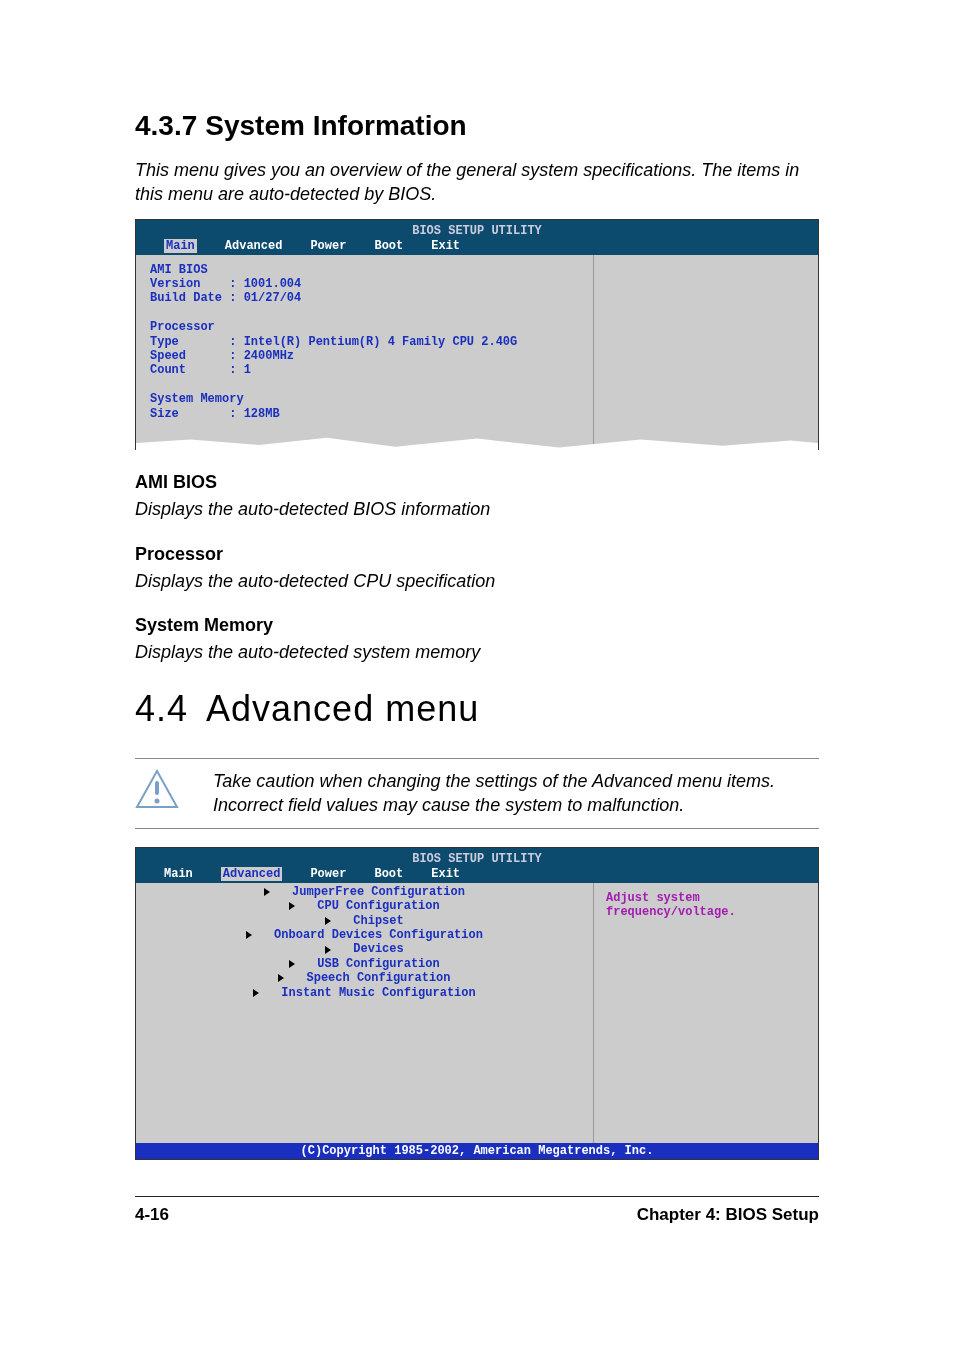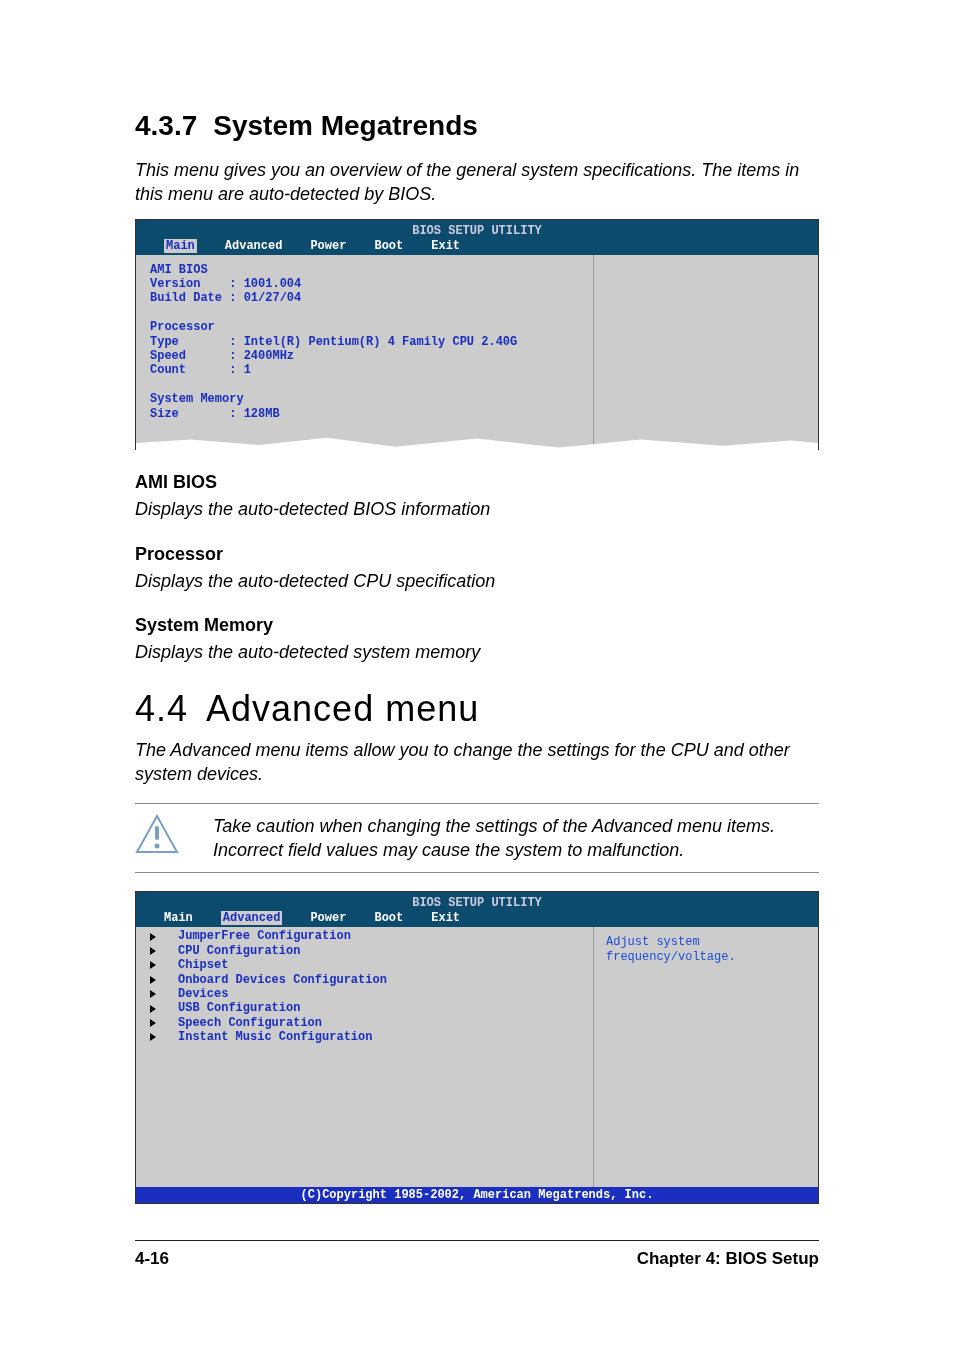--- a/index.html
+++ b/index.html
@@ -10,21 +10,21 @@
     color: #000;
     width: 954px;
   }
   .page {
     padding: 110px 135px 60px 135px;
   }
   .h-sec-num {
     font-size: 28px;
     font-weight: bold;
     display: inline-block;
-    margin-right: 16px;
+    margin-right: 8px;
   }
   .h-sec-title {
     font-size: 28px;
     font-weight: bold;
   }
   .section-heading {
     margin-bottom: 16px;
   }
   .body-text {
     font-size: 18px;
@@ -73,22 +73,22 @@
   .bios-left {
     flex: 1;
     padding: 8px 14px 14px 14px;
     color: #1a2fbf;
     font-weight: bold;
     border-right: 1px solid #999;
   }
   .bios-right {
     width: 200px;
     padding: 8px 12px;
-    color: #1d4ed8;
-    font-weight: normal;
+    color: #a21caf;
+    font-weight: bold;
   }
   .bios-line {
     white-space: pre;
     font-family: "Courier New", monospace;
     font-size: 12px;
     line-height: 1.2;
   }
   .bios-box.torn::after {
     content: "";
     position: absolute;
@@ -102,21 +102,21 @@
     font-weight: bold;
     margin-top: 22px;
     margin-bottom: 4px;
   }
   .major-heading {
     font-family: Impact, "Arial Black", sans-serif;
     font-size: 36px;
     font-weight: normal;
     letter-spacing: 1px;
     margin-top: 24px;
-    margin-bottom: 8px;
+    margin-bottom: 28px;
   }
   .major-num {
     display: inline-block;
     margin-right: 18px;
   }
   .caution-row {
     display: flex;
     align-items: flex-start;
     gap: 34px;
     border-top: 1px solid #888;
@@ -133,20 +133,21 @@
     padding-top: 2px;
   }
   .adv-item-row {
     display: flex;
     align-items: center;
     gap: 22px;
     color: #1a2fbf;
     font-weight: bold;
     font-size: 12px;
     line-height: 1.2;
+    justify-content: center;
   }
   .tri {
     width: 0; height: 0;
     border-top: 4px solid transparent;
     border-bottom: 4px solid transparent;
     border-left: 6px solid #000;
     flex-shrink: 0;
   }
   .bios-footer {
     background: #1a2fbf;
@@ -165,21 +166,21 @@
     font-size: 17px;
     font-weight: bold;
   }
 </style>
 </head>
 <body>
 
 <div class="page">
 
   <div class="section-heading">
-    <span class="h-sec-num">4.3.7</span><span class="h-sec-title">System Megatrends</span>
+    <span class="h-sec-num">4.3.7</span><span class="h-sec-title">System Information</span>
   </div>
 
   <div class="body-text">This menu gives you an overview of the general system specifications. The items in this menu are auto-detected by BIOS.</div>
 
   <div class="bios-box torn">
     <div class="bios-header">
       <div class="bios-title-row">BIOS SETUP UTILITY</div>
       <div class="bios-tabs">
         <span class="bios-tab selected">Main</span>
         <span class="bios-tab">Advanced</span>
@@ -213,21 +214,20 @@
   <div class="sub-head">Processor</div>
   <div class="body-text">Displays the auto-detected CPU specification</div>
 
   <div class="sub-head">System Memory</div>
   <div class="body-text">Displays the auto-detected system memory</div>
 
   <div class="major-heading">
     <span class="major-num">4.4</span><span>Advanced menu</span>
   </div>
 
-  <div class="body-text">The Advanced menu items allow you to change the settings for the CPU and other system devices.</div>
 
   <div class="caution-row">
     <svg class="caution-icon" viewBox="0 0 44 40">
       <polygon points="22,2 42,38 2,38" fill="none" stroke="#7aa0c8" stroke-width="2"></polygon>
       <rect x="20" y="12" width="4" height="14" fill="#7aa0c8" rx="2"></rect>
       <circle cx="22" cy="32" r="2.5" fill="#7aa0c8"></circle>
     </svg>
     <div class="body-text" style="margin:0;">Take caution when changing the settings of the Advanced menu items. Incorrect field values may cause the system to malfunction.</div>
   </div>
 

